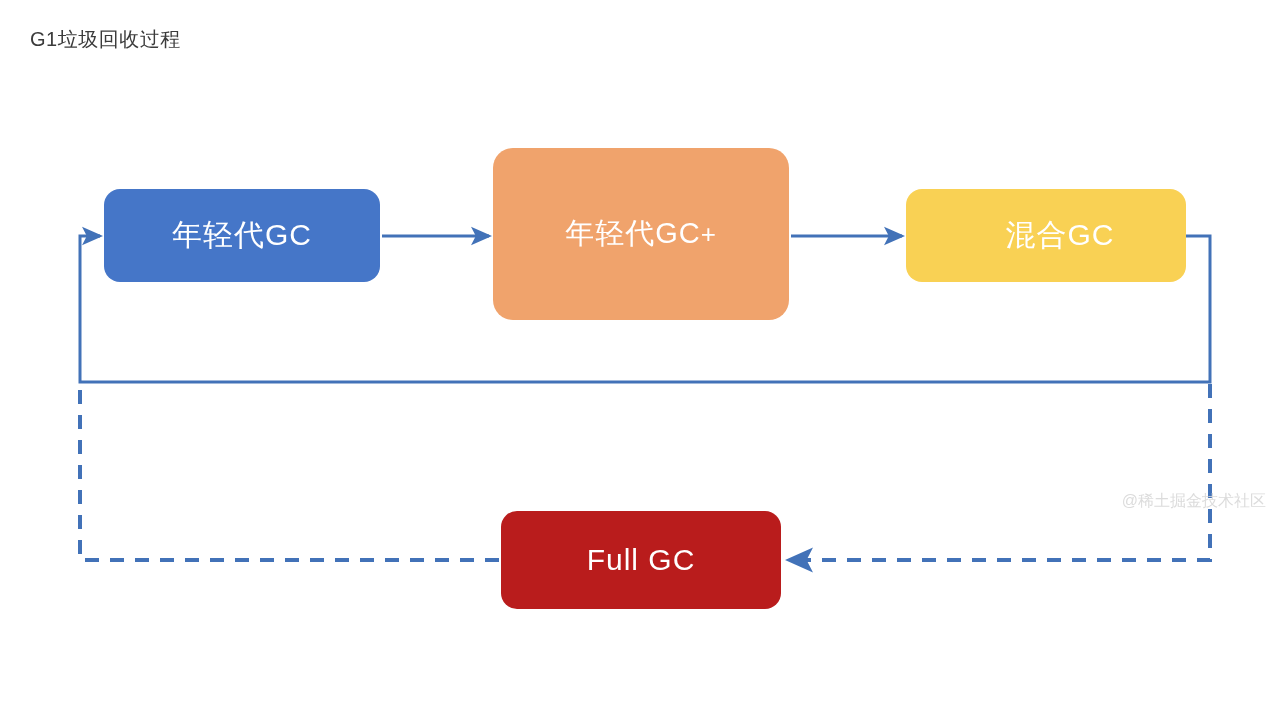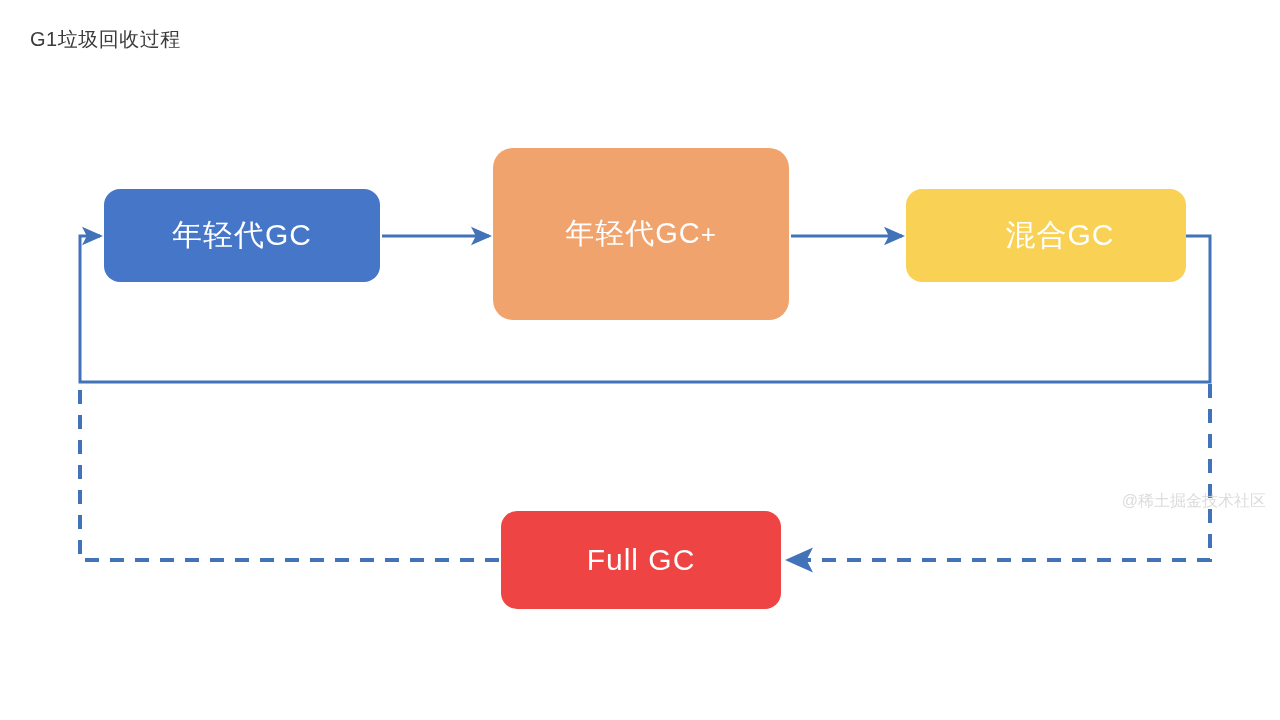--- a/index.html
+++ b/index.html
@@ -94,21 +94,21 @@
     letter-spacing: 1px;
     padding-left: 28px;
   }
 
   
   #node-full {
     left: 501px;
     top: 511px;
     width: 280px;
     height: 98px;
-    background: #ef4444;
+    background: #b91c1c;
     font-size: 30px;
     letter-spacing: 1px;
   }
 
   .watermark {
     position: absolute;
     right: 14px;
     bottom: 8px;
     font-size: 16px;
     color: #dcdcdc;

